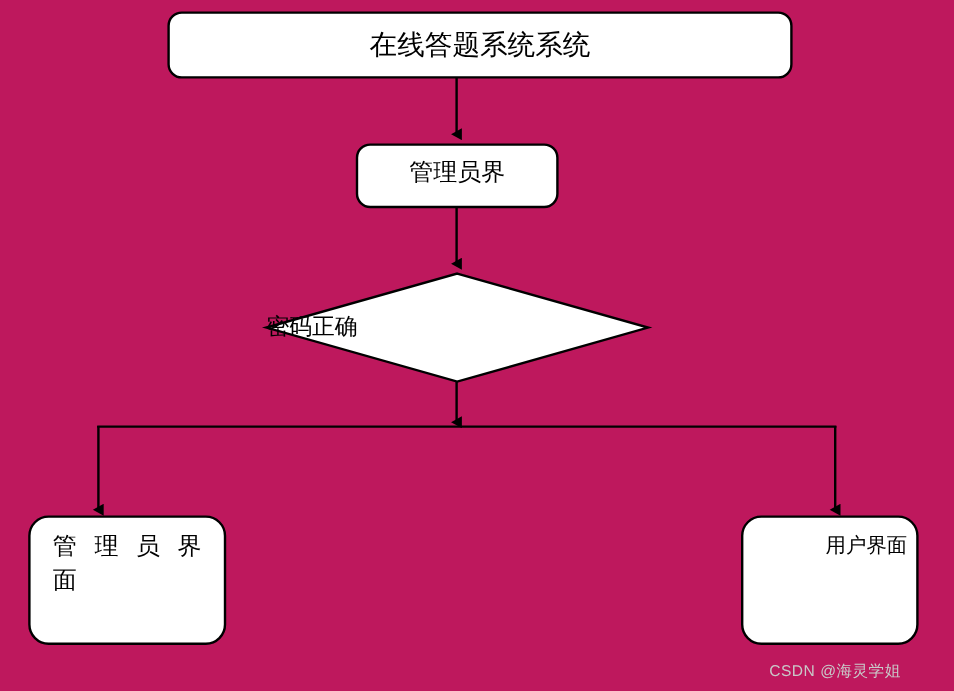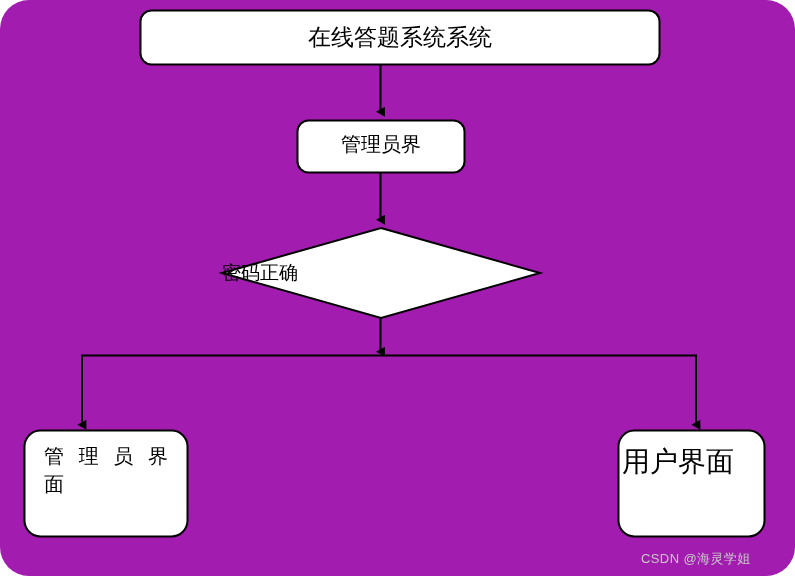--- a/index.html
+++ b/index.html
@@ -7,23 +7,22 @@
     padding: 0;
     background: #ffffff;
   }
   body {
     font-family: "Liberation Serif", "DejaVu Serif", serif;
   }
   #canvas {
     position: relative;
     width: 795px;
     height: 576px;
-    background: #a21caf;
+    background: #be185d;
     overflow: hidden;
-    border-radius: 29px;
   }
   #flow-svg {
     position: absolute;
     left: 0;
     top: 0;
     width: 795px;
     height: 576px;
   }
   .node-label {
     position: absolute;
@@ -70,21 +69,22 @@
     display: block;
     text-align: left;
     text-align-last: left;
   }
   
   #label-user {
     left: 618px;
     top: 443px;
     width: 120px;
     text-align: center;
-    font-size: 28px;
+    font-size: 17px;
+    padding-left: 44px;
   }
   #watermark {
     position: absolute;
     left: 641px;
     top: 550px;
     font-size: 13px;
     color: #c9c9c9;
     font-family: "Liberation Sans", sans-serif;
     letter-spacing: 0.4px;
     white-space: nowrap;

